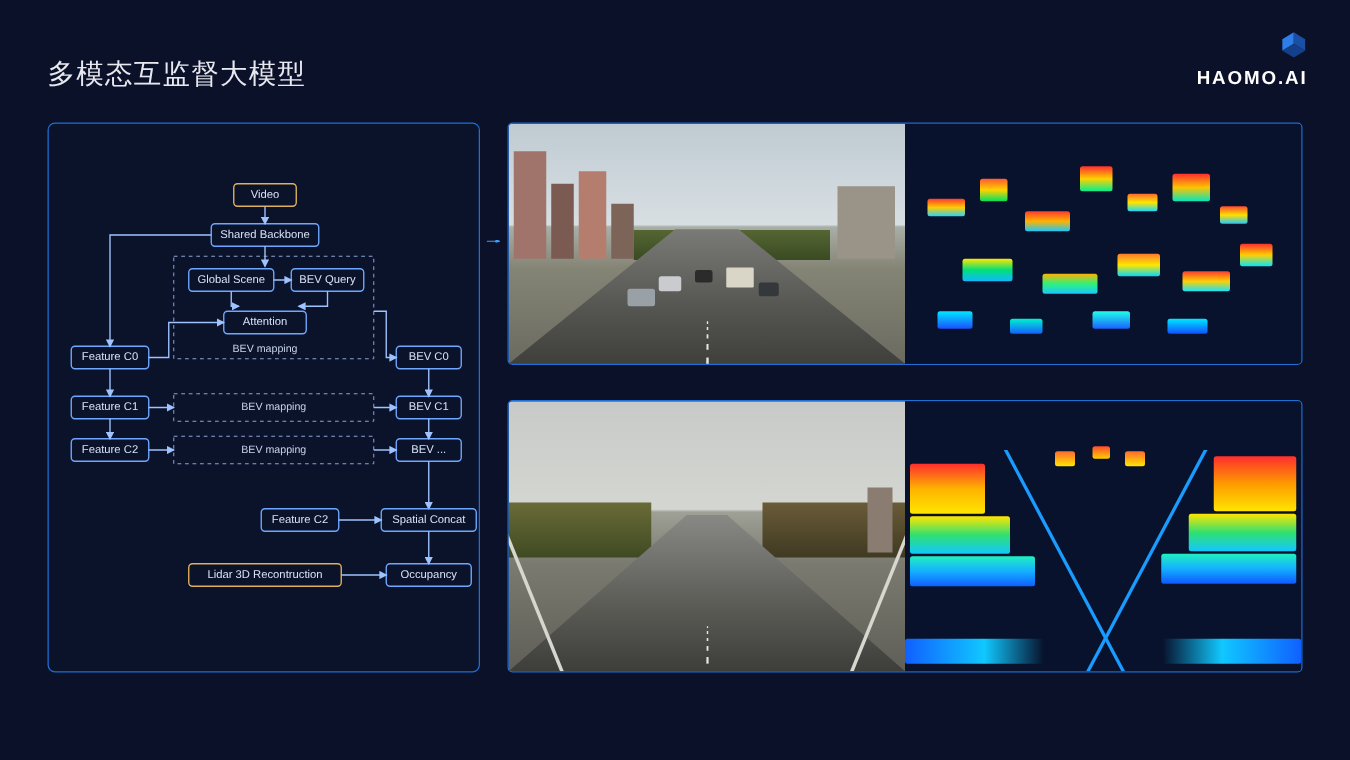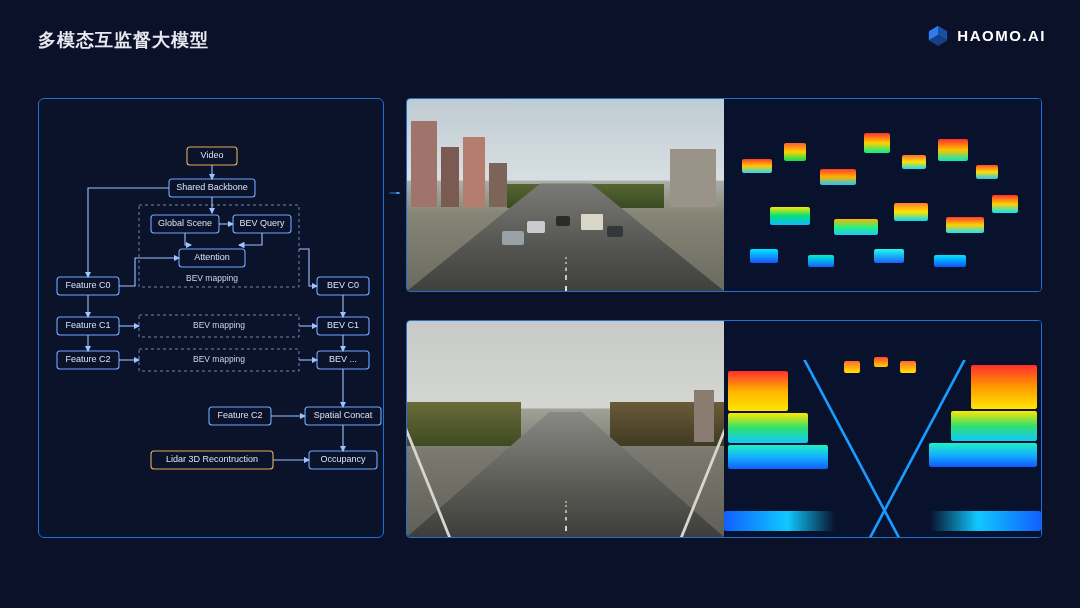--- a/index.html
+++ b/index.html
@@ -1,19 +1,19 @@
 <!DOCTYPE html>
 <html><head>
 <meta charset="utf-8">
 <style>
   * { box-sizing: border-box; margin: 0; padding: 0; }
   html, body { width: 1080px; height: 608px; background: #0a1128; font-family: "Microsoft YaHei", "PingFang SC", Arial, sans-serif; color: #e8e8f0; overflow: hidden; }
   .slide { width: 1080px; height: 608px; position: relative; }
-  .title { position: absolute; left: 38px; top: 28px; font-size: 18px; font-weight: 700; letter-spacing: 1px; }
-  .logo { position: absolute; right: 34px; top: 24px; display: flex; align-items: center; gap: 8px; }
+  .title { position: absolute; left: 38px; top: 44px; font-size: 22px; font-weight: 400; letter-spacing: 1px; }
+  .logo { position: absolute; right: 34px; top: 24px; display: flex; align-items: flex-end; gap: 8px; flex-direction: column; }
   .logo-mark { width: 22px; height: 22px; position: relative; }
   .logo-text { font-size: 15px; letter-spacing: 1.5px; font-weight: 700; color: #fff; }
   .panel-diagram { position: absolute; left: 38px; top: 98px; width: 346px; height: 440px; border: 1px solid #1e6fd6; border-radius: 6px; background: rgba(12,22,48,0.4); }
   .diagram-title { text-align: center; font-size: 15px; margin-top: 14px; color: #dfe6f5; }
   .diag-svg { position: absolute; left: 0; top: 0; width: 346px; height: 440px; }
   .panel-img { position: absolute; border: 1px solid #1e6fd6; border-radius: 4px; overflow: hidden; display: flex; background:#070b18; }
   .panel-img.top { left: 406px; top: 98px; width: 636px; height: 194px; }
   .panel-img.bot { left: 406px; top: 320px; width: 636px; height: 218px; }
   .half { flex: 1 1 50%; position: relative; }
   .connector { position: absolute; left: 384px; top: 192px; width: 22px; height: 2px; }

